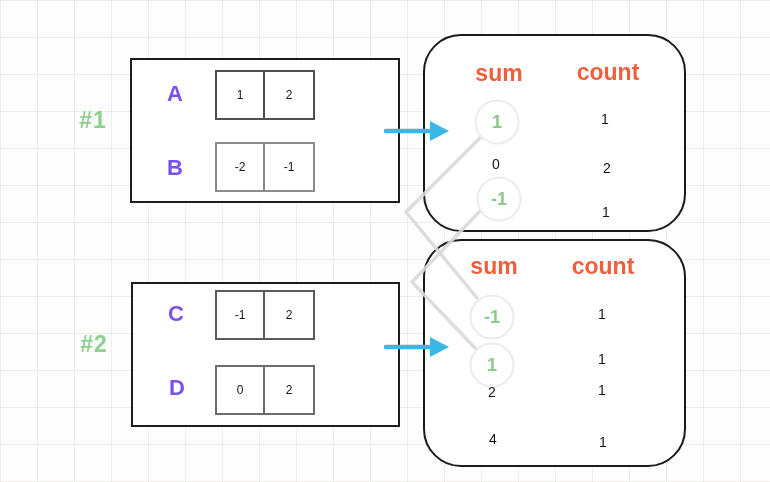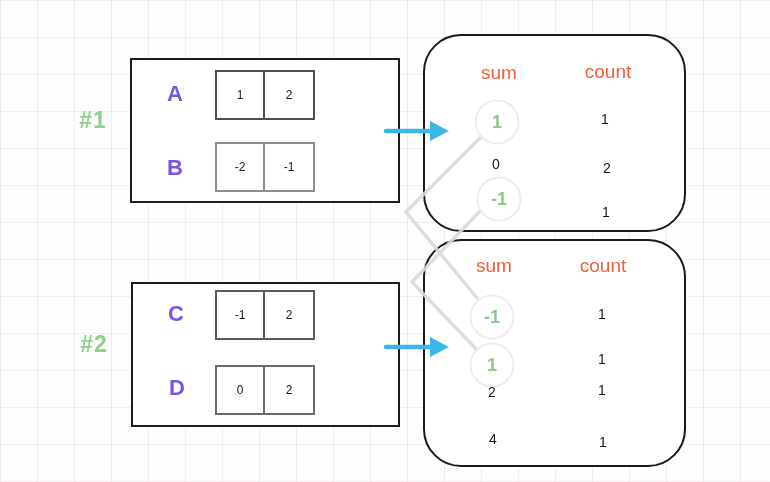--- a/index.html
+++ b/index.html
@@ -40,21 +40,21 @@
   .cells-b .cell { border-color:#8c8c8c; }
   .cells-c .cell { border-color:#5a5a5a; }
   .cells-d .cell { border-color:#6b6b6b; }
 
   .result-table {
     position:absolute; background:#ffffff;
     border:2px solid #1b1b1b; border-radius:38px;
   }
   .hdr {
     position:absolute; transform:translate(-50%,-50%);
-    font-size:19px; font-weight:400; color:#ef5f3b; z-index:6;
+    font-size:23px; font-weight:700; color:#ef5f3b; z-index:6;
   }
   .num {
     position:absolute; transform:translate(-50%,-50%);
     font-size:14px; color:#15151f; z-index:6;
   }
   .circle {
     position:absolute; transform:translate(-50%,-50%);
     width:41px; height:41px; border-radius:50%;
     border:2px solid #ececec; background:#ffffff;
     display:flex; align-items:center; justify-content:center;

